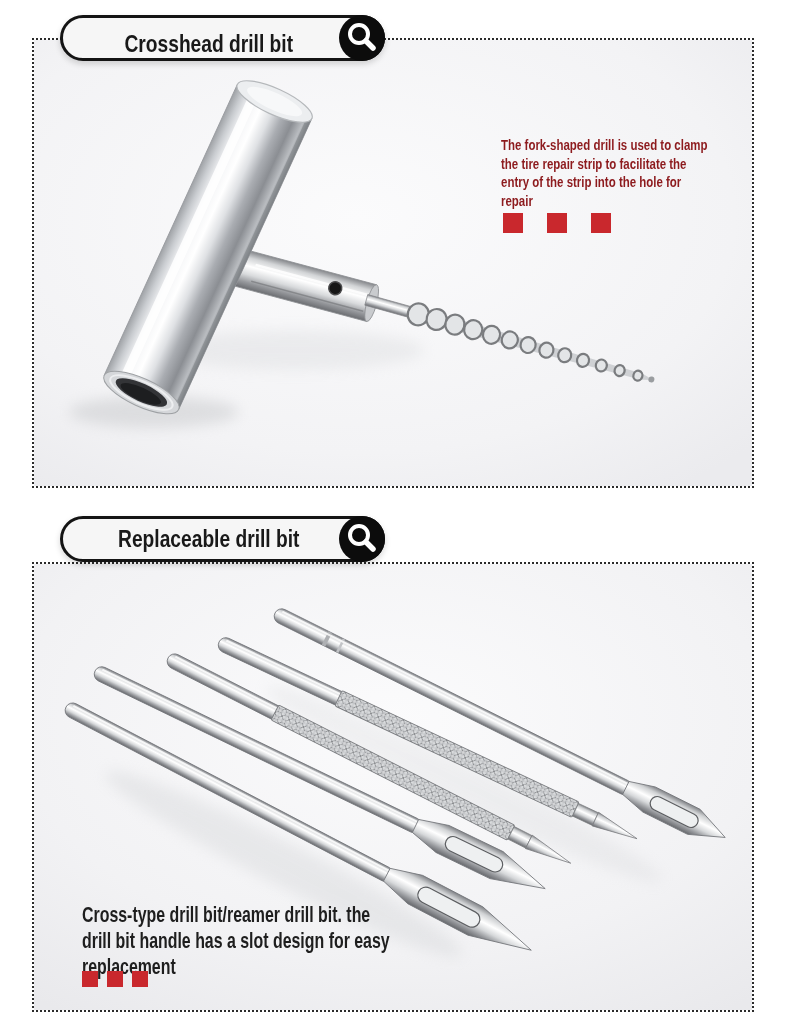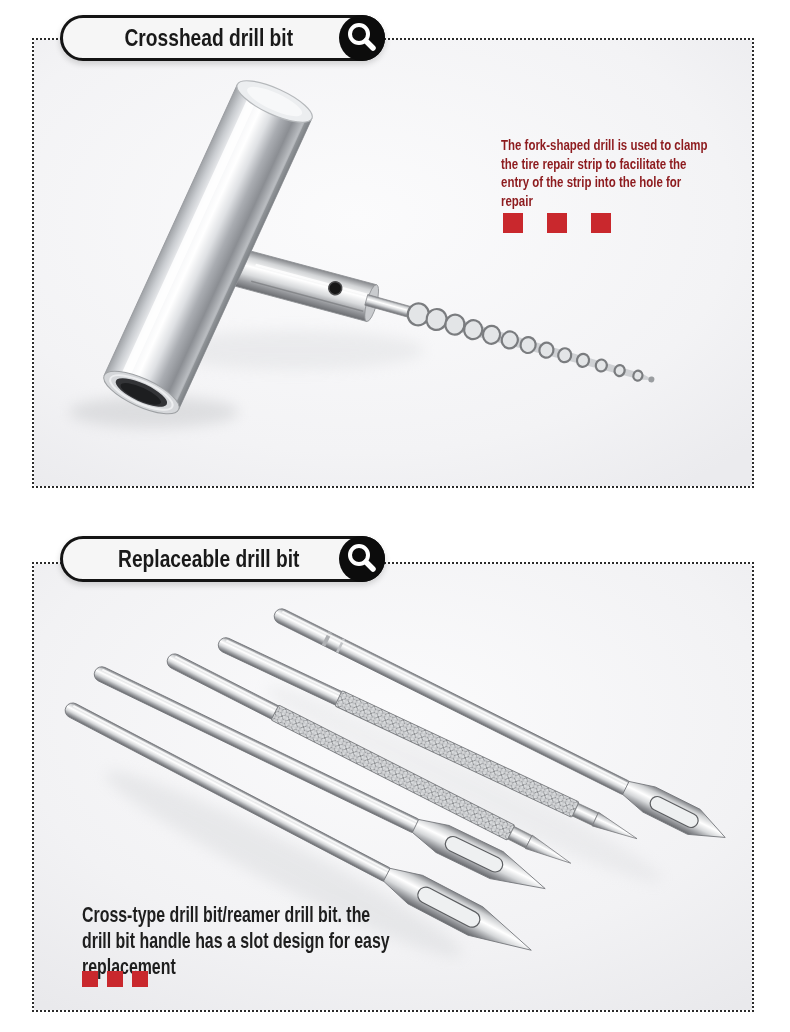--- a/index.html
+++ b/index.html
@@ -6,22 +6,22 @@
   .page{position:relative;width:790px;height:1032px;background:#ffffff;overflow:hidden;
         font-family:"Liberation Sans",sans-serif;}
   .frame{position:absolute;left:32px;width:722px;border:2px dotted #2b2b2b;box-sizing:border-box;background:transparent;}
   .frame.s1{top:38px;height:450px;}
   .frame.s2{top:562px;height:450px;}
   .photo{position:absolute;left:0;top:0;width:100%;height:100%;}
   .pill{position:absolute;left:60px;width:325px;height:46px;box-sizing:border-box;
         background:#f6f6f6;border:3px solid #141414;border-radius:26px;
         display:flex;align-items:center;justify-content:center;z-index:5;
         box-shadow:0 3px 6px rgba(0,0,0,.16);}
-  .pill.p1{top:15px;}
-  .pill.p2{top:536px;}
+  .pill.p1{top:15px;align-items:flex-end;}
+  .pill.p2{top:516px;}
   .pill-title{font-size:24px;font-weight:700;color:#191919;white-space:nowrap;
         transform:scaleX(.8);transform-origin:50% 50%;letter-spacing:0;padding-right:34px;}
   .mag{position:absolute;right:-3px;top:-3px;width:46px;height:46px;border-radius:50%;
         background:#0c0c0c;display:flex;align-items:center;justify-content:center;}
   .annot{position:absolute;z-index:4;}
   .annot-red{left:501px;top:136px;width:280px;color:#8d1b1e;font-weight:700;font-size:15.5px;
         line-height:18.5px;transform:scaleX(.74);transform-origin:0 0;white-space:nowrap;}
   .annot-dark{left:82px;top:902px;width:520px;color:#1e1e1e;font-weight:700;font-size:21.5px;
         line-height:26px;transform:scaleX(.74);transform-origin:0 0;white-space:nowrap;}
   .squares{position:absolute;display:flex;z-index:4;}

